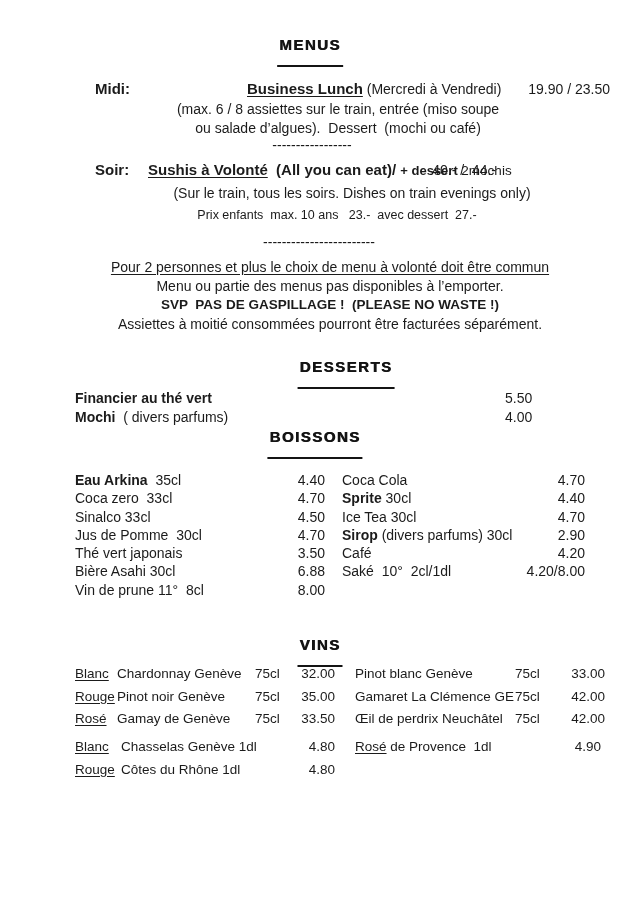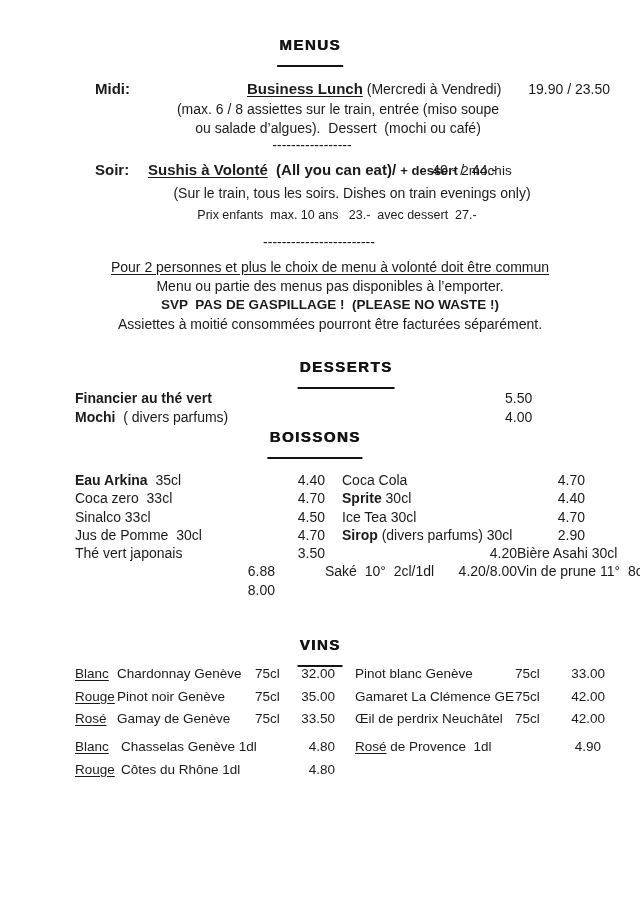--- a/index.html
+++ b/index.html
@@ -117,20 +117,21 @@
 
     <span class="cell"><span class="b t"></span><span class="t">Jus de Pomme  30cl</span></span>
     <span class="cell pr t">4.70</span>
     <span></span>
     <span class="cell"><span class="b t">Sirop</span><span class="t"> (divers parfums) 30cl</span></span>
     <span class="cell pr t">2.90</span>
 
     <span class="cell"><span class="b t"></span><span class="t">Thé vert japonais</span></span>
     <span class="cell pr t">3.50</span>
     <span></span>
+    <span class="cell"><span class="b t"></span><span class="t">Café</span></span>
     <span class="cell pr t">4.20</span>
 
     <span class="cell"><span class="b t"></span><span class="t">Bière Asahi 30cl</span></span>
     <span class="cell pr t">6.88</span>
     <span></span>
     <span class="cell"><span class="b t"></span><span class="t">Saké  10°  2cl/1dl</span></span>
     <span class="cell pr t">4.20/8.00</span>
 
     <span class="cell"><span class="b t"></span><span class="t">Vin de prune 11°  8cl</span></span>
     <span class="cell pr t">8.00</span>

